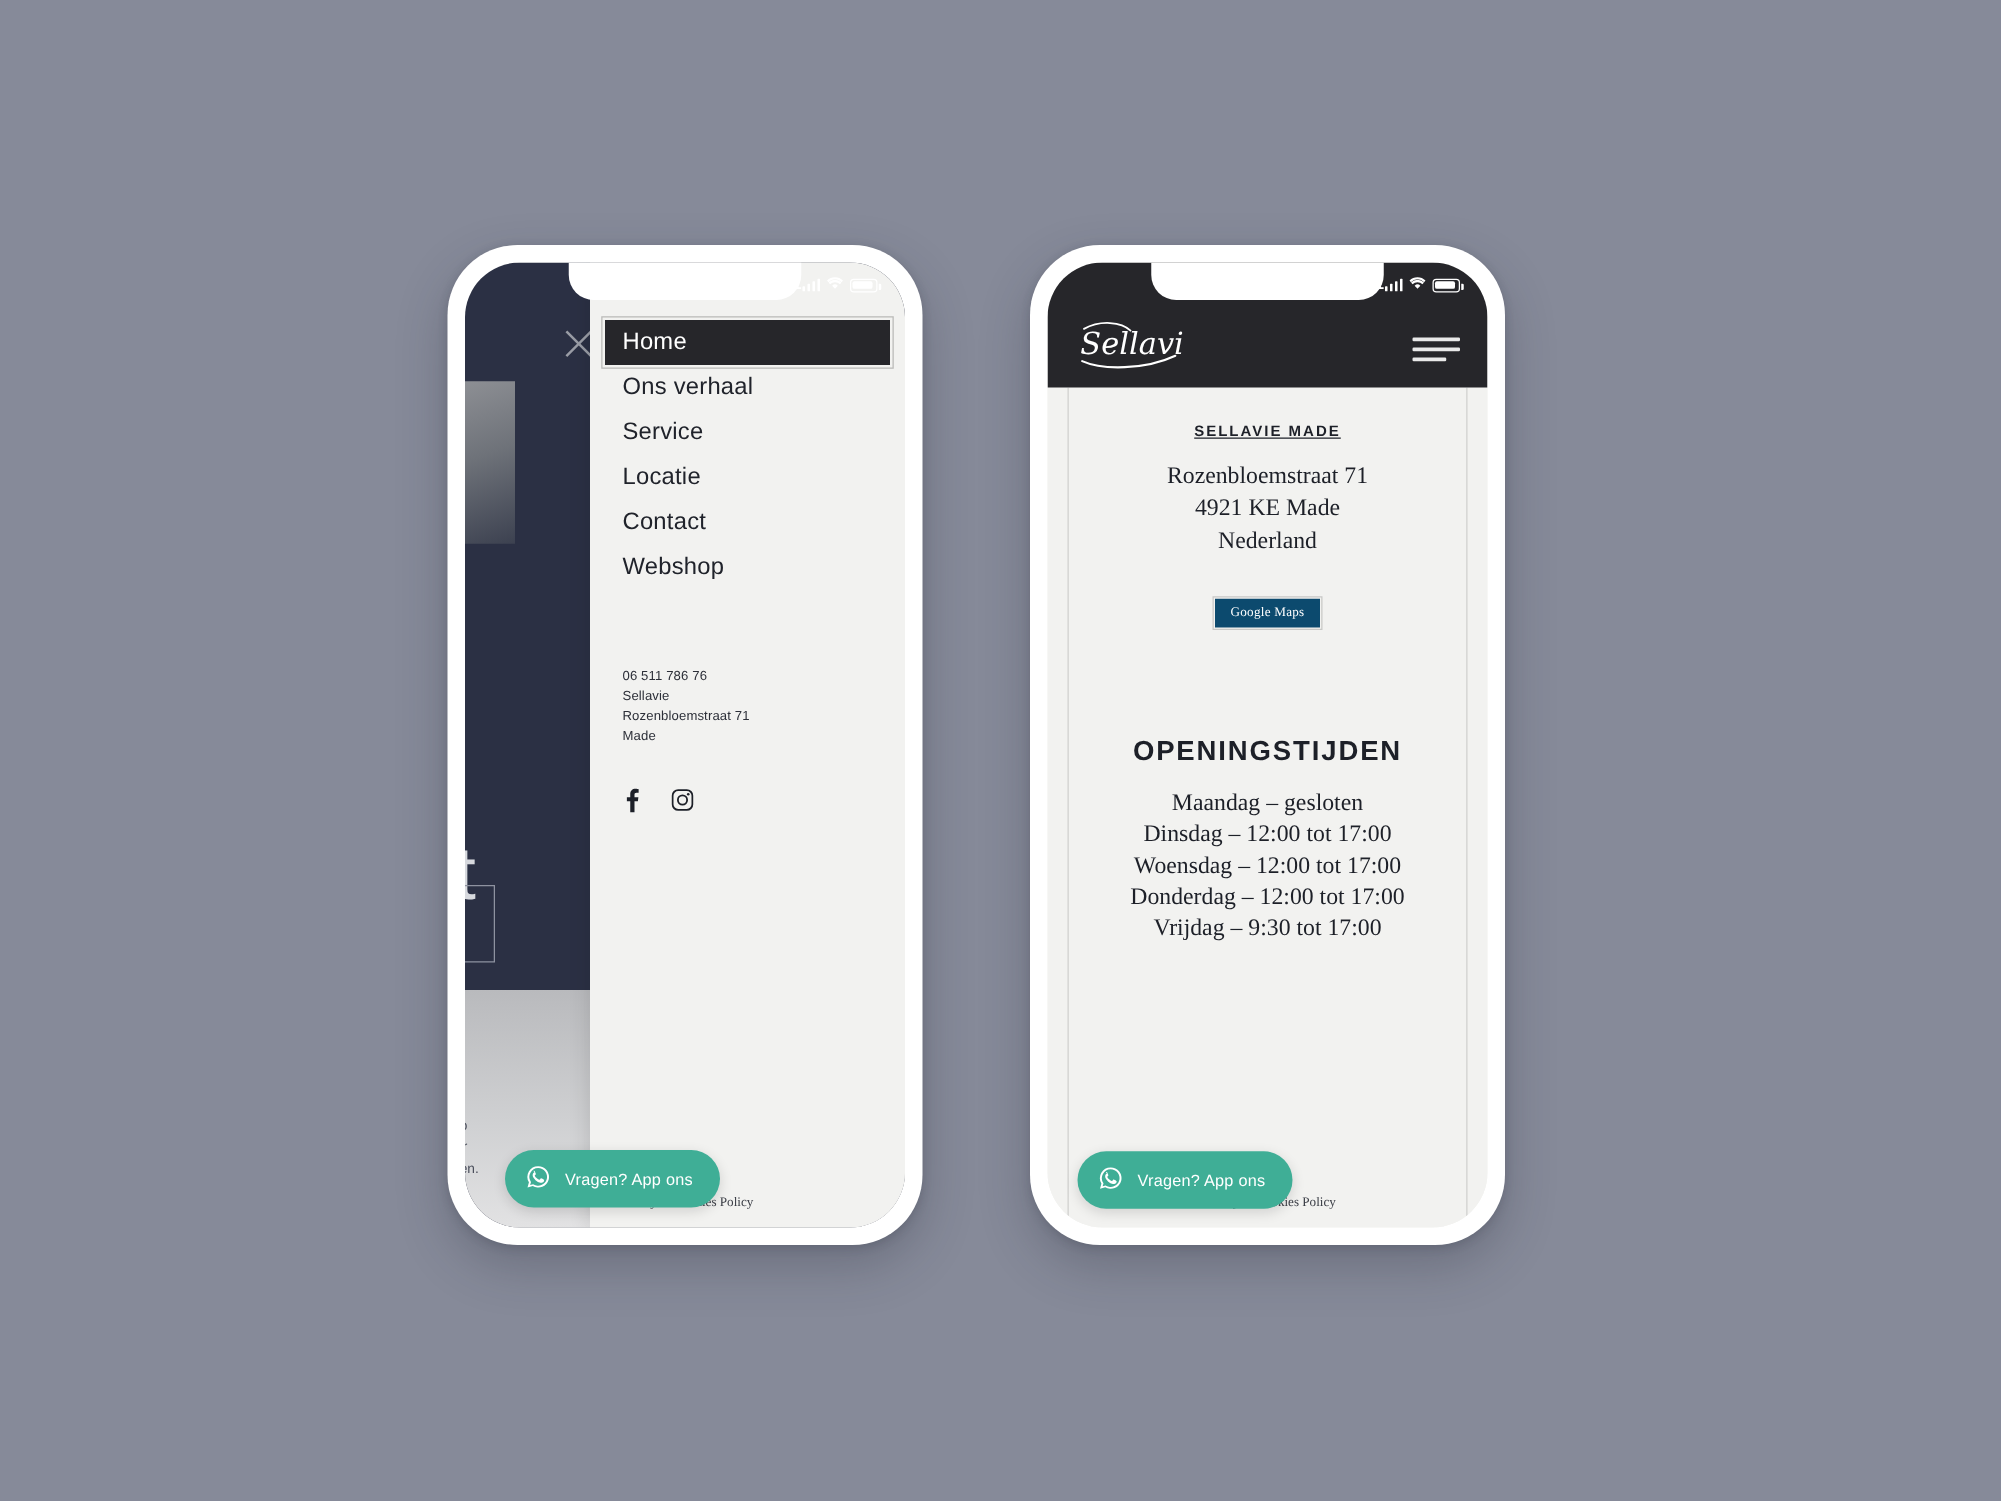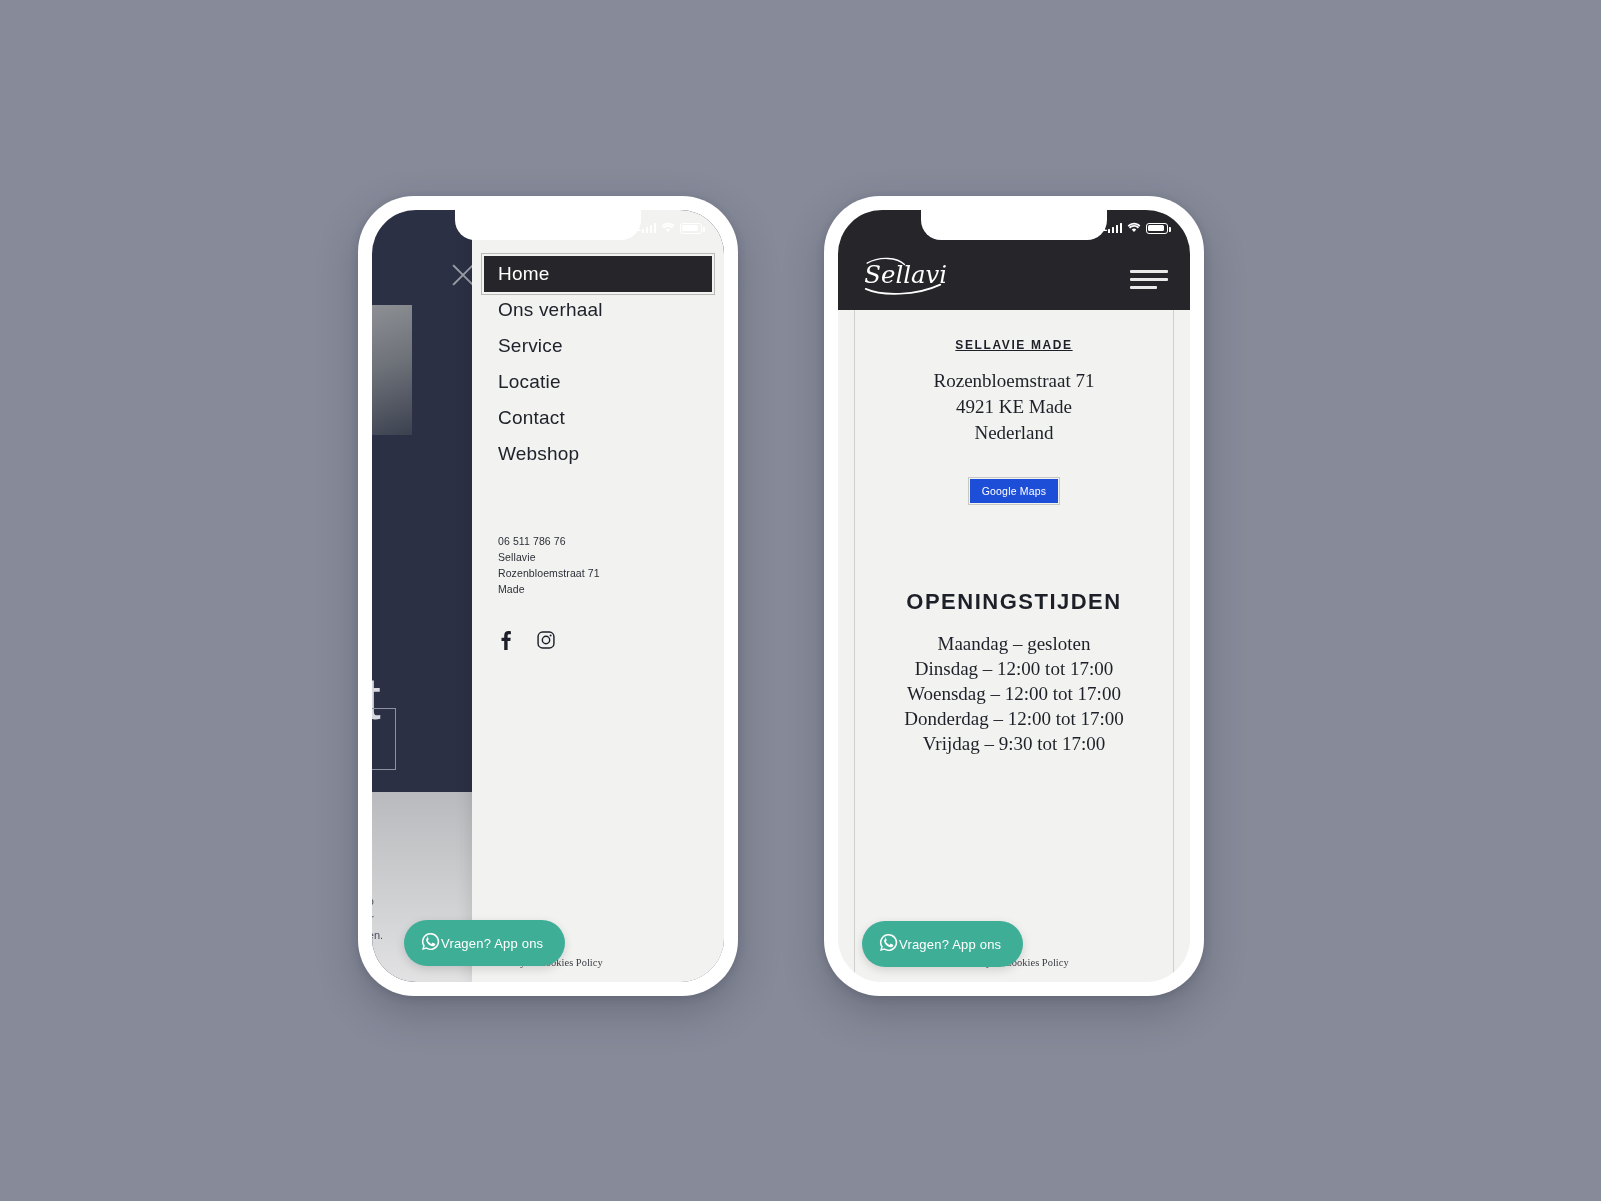--- a/index.html
+++ b/index.html
@@ -152,42 +152,42 @@
   .content { padding: 28px 40px 0 40px; text-align:center; }
   .loc-title {
     font-size:12px; font-weight:bold; letter-spacing:1.6px; color:#1d2028;text-decoration:underline;
   }
   .loc-addr {
     margin-top:16px; font-family:"Liberation Serif", serif;
     font-size:19px; line-height:1.38; color:#1d2028;
   }
   .maps-btn {
     display:inline-block; margin-top:32px;
-    background:#1d4ed8; color:#ffffff;
+    background:#0c4a6e; color:#ffffff;
     font-size:10.5px; letter-spacing:.2px;
     padding:6px 12px; cursor:pointer;
-    outline:1px solid #c8c8c6; outline-offset:1px;
+    outline:1px solid #c8c8c6; outline-offset:1px;font-family:Liberation Serif, serif;
   }
   .nb-text {
     margin-top:72px; font-size:14.5px; line-height:1.28; color:#1d2028;
     letter-spacing:-.1px;
   }
   .hours-title {
     margin-top:86px; font-size:22px; font-weight:bold;
     letter-spacing:1.5px; color:#1d2028;
   }
   .hours-list {
     margin-top:16px; font-family:"Liberation Serif", serif;
     font-size:19px; line-height:1.32; color:#1d2028;
   }
 
   
   .wa-pill {
     position:absolute; z-index:60;
-    display:flex; align-items:center; 
+    display:flex; align-items:center; gap:11px;
     background:#3fae96; color:#ffffff;
     border-radius:26px; padding:11px 22px 11px 16px;
     font-size:13px; letter-spacing:.2px; cursor:pointer;
     box-shadow:0 3px 10px rgba(0,0,0,.14);
   }
   #wa-left  { left: 404px; top: 920px; }
   #wa-right { left: 862px; top: 921px; }
 </style>
 </head>
 <body>

